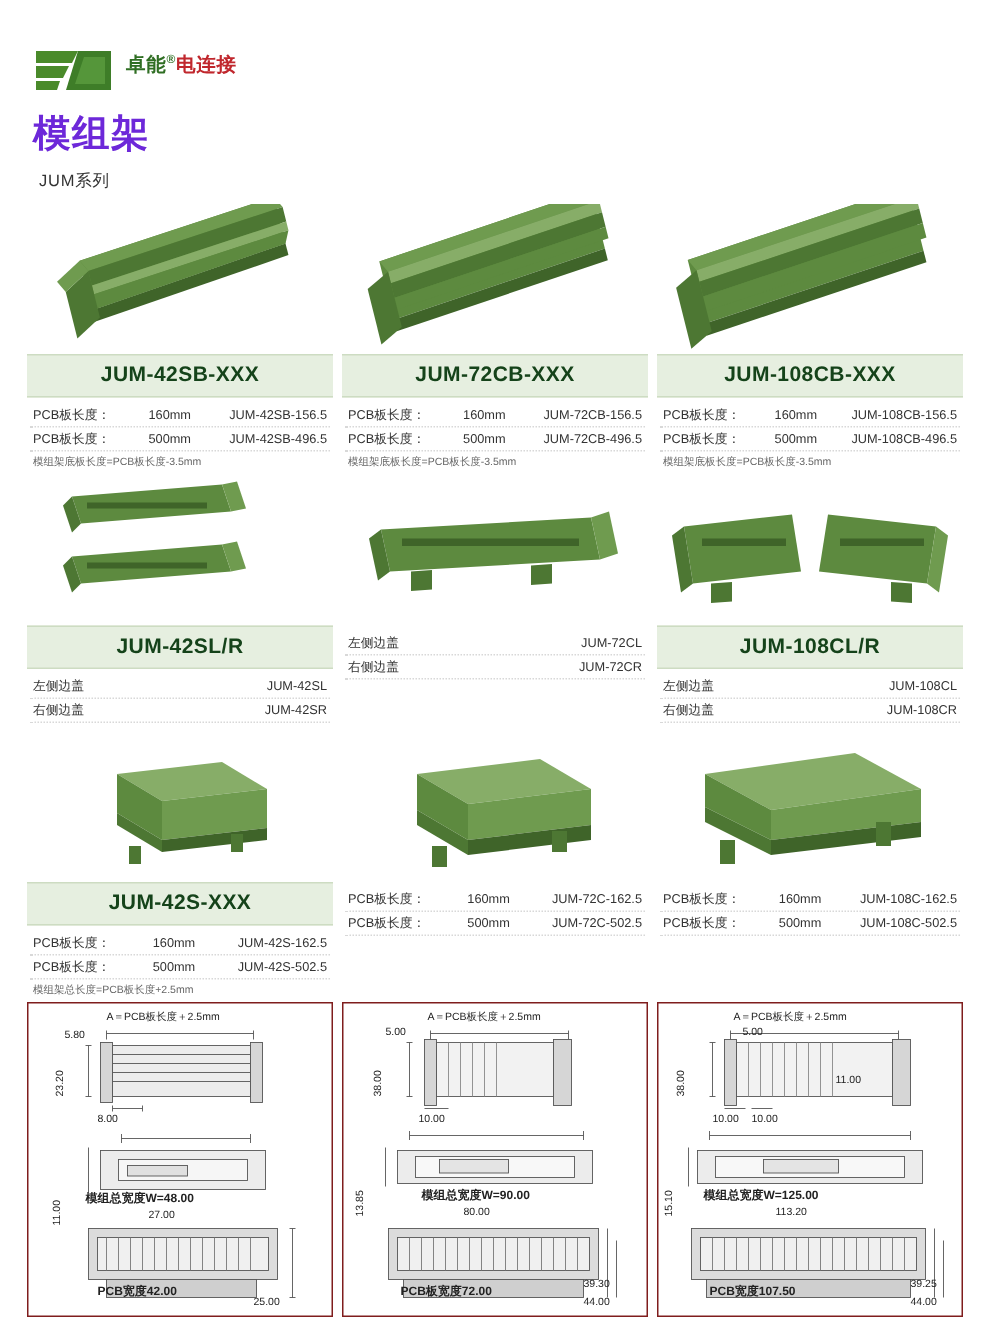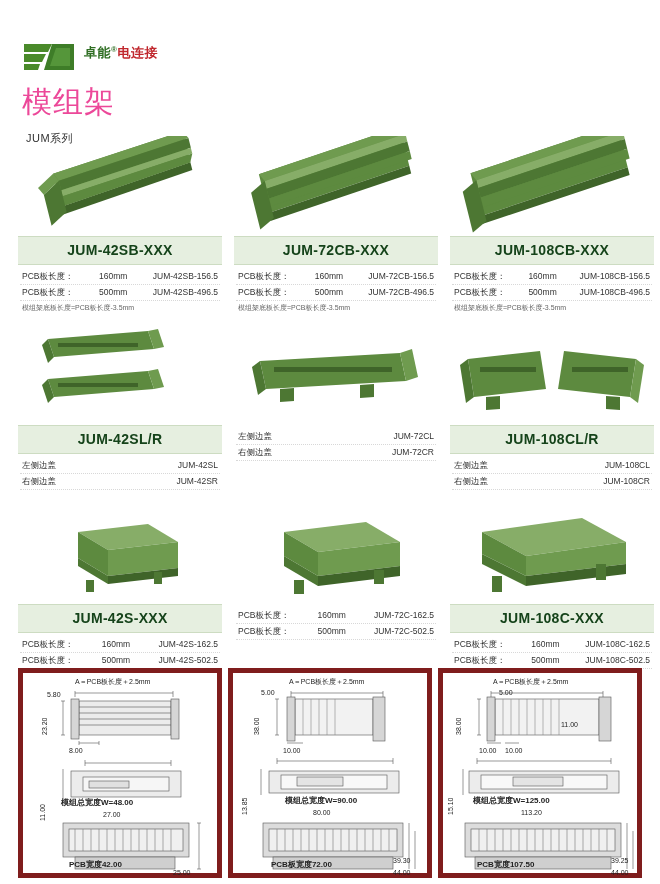--- a/index.html
+++ b/index.html
@@ -12,65 +12,63 @@
   }
   .page {
     position: relative;
     width: 660px; height: 884px;
     background: #fff;
     overflow: hidden;
   }
 
   
   .header {
-    padding: 14px 0 0 22px;
-    margin-top: 28px;
+    padding: 32px 0 0 22px;
   }
   .logo-row {
     display: flex;
     align-items: flex-start;
     gap: 6px;
   }
   .logo-mark {
     width: 56px; height: 30px;
     position: relative;
   }
   .logo-text {
     font-size: 13px;
     font-weight: bold;
     color: #2f6e23;
     letter-spacing: 0.5px;
     margin-top: 2px;
   }
   .logo-text .sup { font-size: 8px; vertical-align: super; }
   .logo-text .red { color: #c0272d; }
   .title {
-    font-size: 30px;
-    font-weight: normal;
-    color: #ec4899;
+    font-size: 25px;
+    font-weight: bold;
+    color: #6d28d9;
     margin: 10px 0 0 0;
     letter-spacing: 1px;
   }
   .subtitle {
     font-size: 11px;
     color: #333;
     margin: 8px 0 0 4px;
     letter-spacing: 0.5px;
   }
 
   
   .grid {
     position: absolute;
     top: 136px; left: 18px;
     width: 624px;
     display: grid;
     grid-template-columns: repeat(3, 204px);
     grid-column-gap: 6px;
     grid-row-gap: 4px;
-    gap: 12px;
   }
   .card {
     width: 204px;
   }
   .photo {
     height: 100px;
     position: relative;
     overflow: hidden;
   }
   .name-band {
@@ -110,21 +108,21 @@
     position: absolute;
     top: 668px; left: 18px;
     width: 624px;
     display: grid;
     grid-template-columns: repeat(3, 204px);
     grid-column-gap: 6px;
   }
   .draw-cell {
     position: relative;
     height: 210px;
-    border: 5px solid #7f1d1d;
+    border: 1px solid #7f1d1d;
     background: #fff;
   }
   .dim {
     position: absolute;
     font-size: 7px;
     color: #222;
     font-family: "Liberation Sans", sans-serif;
     white-space: nowrap;
   }
   .dim.vert {
@@ -426,23 +424,20 @@
           <g transform="translate(22,10)">
             <polygon class="pg4" points="10,18 110,4 154,28 54,42"></polygon>
             <polygon class="pg2" points="10,18 54,42 54,62 10,40"></polygon>
             <polygon class="pg1" points="54,42 154,28 154,50 54,62"></polygon>
             <polygon class="pg3" points="10,40 54,62 54,72 10,50"></polygon>
             <polygon class="pg5" points="54,62 154,50 154,60 54,72"></polygon>
             <rect x="20" y="62" width="10" height="16" class="pg3"></rect>
             <rect x="124" y="50" width="10" height="16" class="pg3"></rect>
           </g>
         </svg>
-      </div>
-      <div class="name-band">
-        <span class="name">JUM-108C-XXX</span>
       </div>
       <div class="spec">
         <div class="spec-row">
           <span class="lbl">PCB板长度：</span>
           <span class="lbl">160mm</span>
           <span class="val">JUM-108C-162.5</span>
         </div>
         <div class="spec-row">
           <span class="lbl">PCB板长度：</span>
           <span class="lbl">500mm</span>

